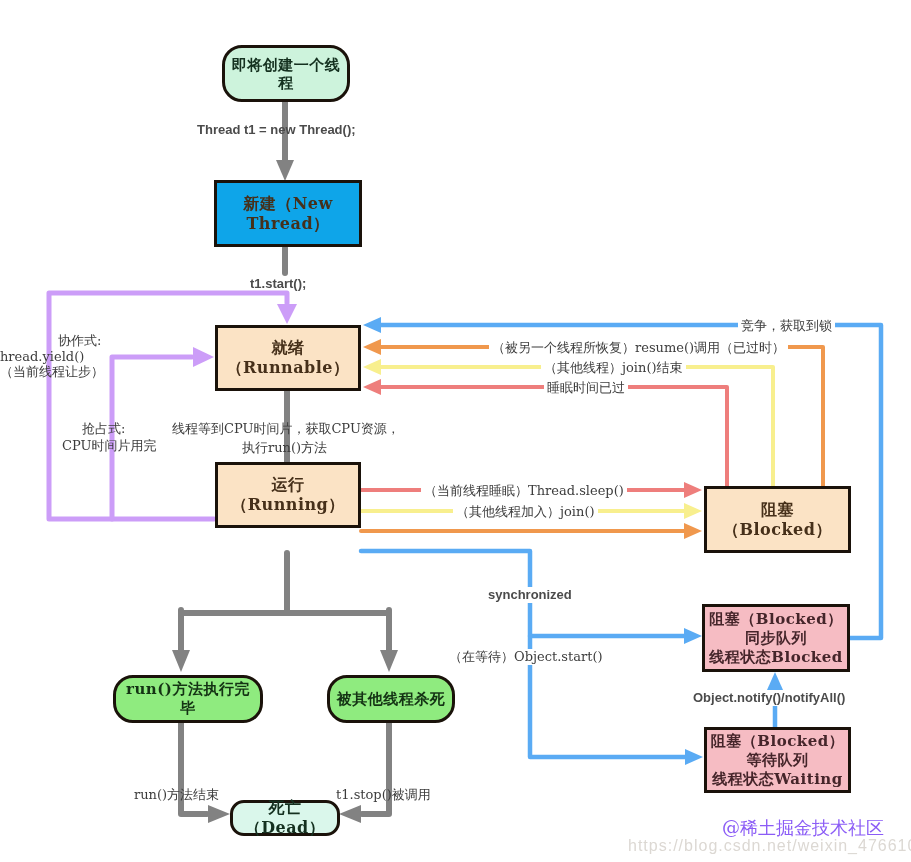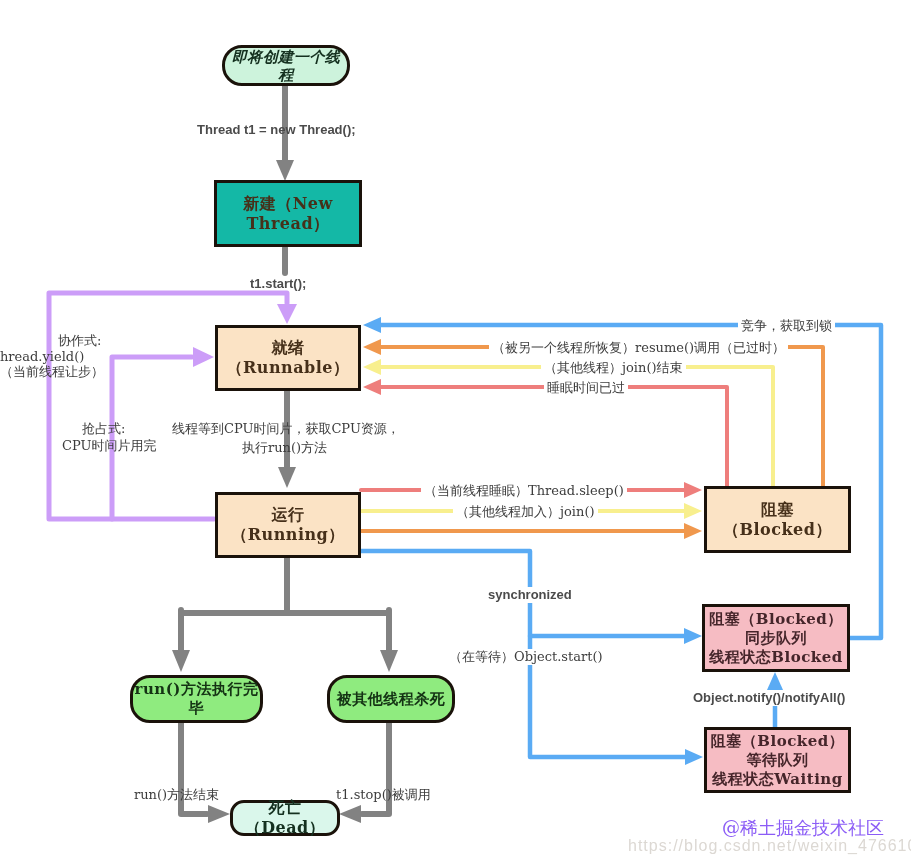--- a/index.html
+++ b/index.html
@@ -131,55 +131,55 @@
   <div class="lbl bg" style="left:421px;top:483px">（当前线程睡眠）Thread.sleep()</div>
   <div class="lbl bg" style="left:453px;top:504px">（其他线程加入）join()</div>
 
   <div class="lbl code bg" style="left:485px;top:587px">synchronized</div>
   <div class="lbl bg" style="left:446px;top:649px">（在等待）Object.start()</div>
   <div class="lbl code bg" style="left:690px;top:690px">Object.notify()/notifyAll()</div>
 
   <div class="lbl" style="left:134px;top:787px">run()方法结束</div>
   <div class="lbl" style="left:336px;top:787px">t1.stop()被调用</div>
 
-  <div class="box round" style="left: 222px; top: 45px; width: 128px; height: 41px; font-size: 15px; line-height: 18px; background: rgb(205, 243, 220); font-style: italic;">
+  <div class="box round" style="left: 222px; top: 45px; width: 128px; height: 57px; font-size: 15px; line-height: 18px; background: rgb(205, 243, 220);">
     <div class="minttxt">即将创建一个线</div>
     <div class="minttxt">程</div>
   </div>
 
-  <div class="box" style="left: 214px; top: 180px; width: 148px; height: 67px; background: #14b8a6;">
+  <div class="box" style="left: 214px; top: 180px; width: 148px; height: 67px; background: #0ea5e9;">
     <div>新建（New</div>
     <div>Thread）</div>
   </div>
 
   <div class="box" style="left: 215px; top: 325px; width: 146px; height: 66px; background: rgb(251, 227, 197);">
     <div>就绪（Runnable）</div>
   </div>
 
-  <div class="box" style="left: 215px; top: 492px; width: 146px; height: 66px; background: rgb(251, 227, 197);">
+  <div class="box" style="left: 215px; top: 462px; width: 146px; height: 66px; background: rgb(251, 227, 197);">
     <div>运行（Running）</div>
   </div>
 
   <div class="box" style="left: 704px; top: 486px; width: 147px; height: 67px; background: rgb(251, 227, 197);">
     <div>阻塞（Blocked）</div>
   </div>
 
   <div class="box small" style="left: 702px; top: 604px; width: 148px; height: 68px; background: rgb(246, 188, 195);">
     <div class="pinktxt">阻塞（Blocked）</div>
     <div class="pinktxt">同步队列</div>
     <div class="pinktxt">线程状态Blocked</div>
   </div>
 
   <div class="box small" style="left: 704px; top: 727px; width: 147px; height: 66px; background: rgb(246, 188, 195);">
     <div class="pinktxt">阻塞（Blocked）</div>
     <div class="pinktxt">等待队列</div>
     <div class="pinktxt">线程状态Waiting</div>
   </div>
 
-  <div class="box small round" style="left: 113px; top: 675px; width: 133px; height: 48px; background: rgb(143, 235, 127); margin-left: 17px;">
+  <div class="box small round" style="left: 113px; top: 675px; width: 150px; height: 48px; background: rgb(143, 235, 127);">
     <div class="greentxt">run()方法执行完</div>
     <div class="greentxt">毕</div>
   </div>
 
   <div class="box small round" style="left: 327px; top: 675px; width: 128px; height: 48px; background: rgb(143, 235, 127);">
     <div class="greentxt">被其他线程杀死</div>
   </div>
 
   <div class="box" style="left: 230px; top: 800px; width: 110px; height: 36px; border-radius: 14px; font-size: 16px; background: rgb(218, 247, 235); align-items: flex-end;">
     <div class="minttxt">死亡（Dead）</div>

